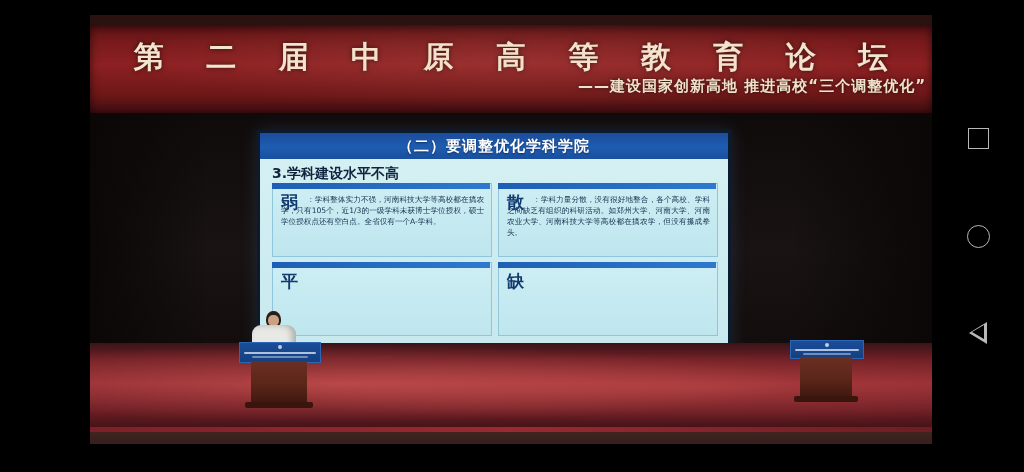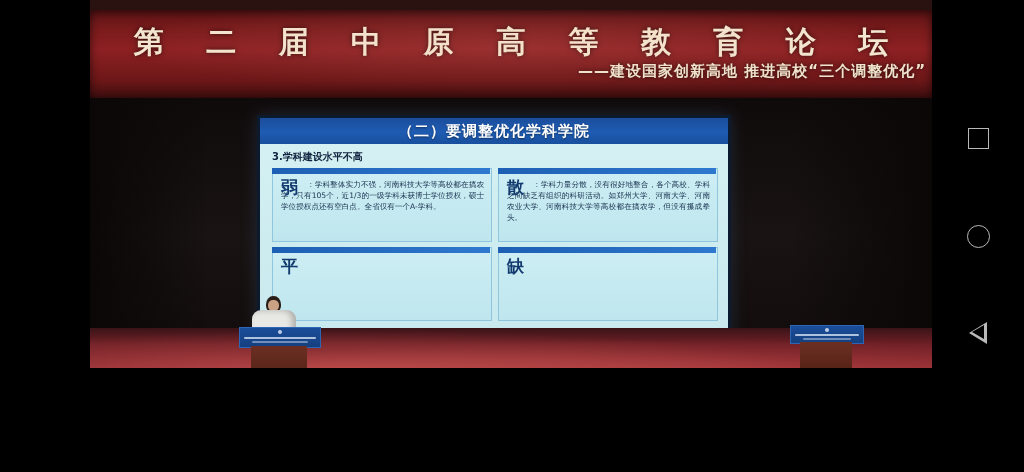--- a/index.html
+++ b/index.html
@@ -1,20 +1,20 @@
 <!DOCTYPE html>
 <html><head>
 <meta charset="utf-8">
 <style>
   html,body{margin:0;padding:0;background:#000;}
   body{width:1024px;height:472px;overflow:hidden;font-family:"DejaVu Sans","Liberation Sans",sans-serif;}
   .screen{position:relative;width:1024px;height:472px;background:#000;}
 
   
-  .video{position:absolute;left:90px;top:0;width:842px;height:368px;overflow:hidden;background:#0c4a6e;}
+  .video{position:absolute;left:90px;top:15px;width:842px;height:429px;overflow:hidden;background:#0c4a6e;}
 
   
   .hall-back{position:absolute;inset:0;background:
       linear-gradient(to bottom,#2a1210 0px,#1d0d0c 96px,#16100f 100px,#171312 300px,#120d0c 330px,#120c0b 472px);}
   
   .banner{position:absolute;left:0;top:10px;width:842px;height:88px;
       background:linear-gradient(to bottom,#5e1416 0%,#7b1b1c 22%,#8d2022 45%,#6d1718 80%,#3d0d0f 100%);
       box-shadow:0 2px 10px rgba(0,0,0,.6) inset;overflow:hidden;}
   .banner:after{content:"";position:absolute;left:0;top:0;width:100%;height:100%;
       background:radial-gradient(ellipse at 50% 40%,rgba(255,170,150,.12),transparent 65%);}
@@ -51,21 +51,21 @@
   .slide{position:absolute;left:167px;top:115px;width:474px;height:240px;background:#0c1a2e;
       box-shadow:0 0 16px rgba(90,150,220,.18);}
   .slide-inner{position:absolute;left:3px;top:3px;width:468px;height:234px;background:#cfeef0;overflow:hidden;}
   .slide-title{position:absolute;left:0;top:0;width:468px;height:26px;
       background:linear-gradient(to bottom,#1b4d9c,#1e5cb2 55%,#194f9e);
       color:#ffffff;font-size:15px;font-weight:700;display:flex;align-items:center;justify-content:center;
       letter-spacing:1px;text-shadow:0 1px 2px rgba(0,0,0,.45);}
   .slide-body{position:absolute;left:0;top:26px;width:468px;height:184px;
       background:linear-gradient(to bottom,#d4f0f2,#c8e9ee);}
   .subhead{position:absolute;left:12px;top:6px;width:446px;display:flex;align-items:baseline;gap:22px;}
-  .subhead .lead{color:#10233f;font-size:10px;font-weight:700;white-space:nowrap;}
+  .subhead .lead{color:#10233f;font-size:14px;font-weight:700;white-space:nowrap;}
   .subhead .desc{color:#1b3350;font-size:9px;white-space:nowrap;}
 
   .quad{position:absolute;width:218px;height:72px;background:linear-gradient(to bottom,#cdeef4,#bfe6ee);
       border:1px solid #8fc5dd;}
   .quad .cap{position:absolute;left:-1px;top:-1px;width:218px;height:6px;background:linear-gradient(to right,#1d5fb4,#2e79cf);}
   .quad .glyph{position:absolute;left:8px;top:10px;font-size:17px;font-weight:700;color:#123a6e;line-height:1;}
   .quad .txt{position:absolute;left:8px;top:10px;right:7px;font-size:7.6px;line-height:1.45;color:#16304d;text-align:justify;text-indent:26px;}
   .q1{left:12px;top:24px;} .q2{left:238px;top:24px;}
   .q3{left:12px;top:103px;} .q4{left:238px;top:103px;}
 

